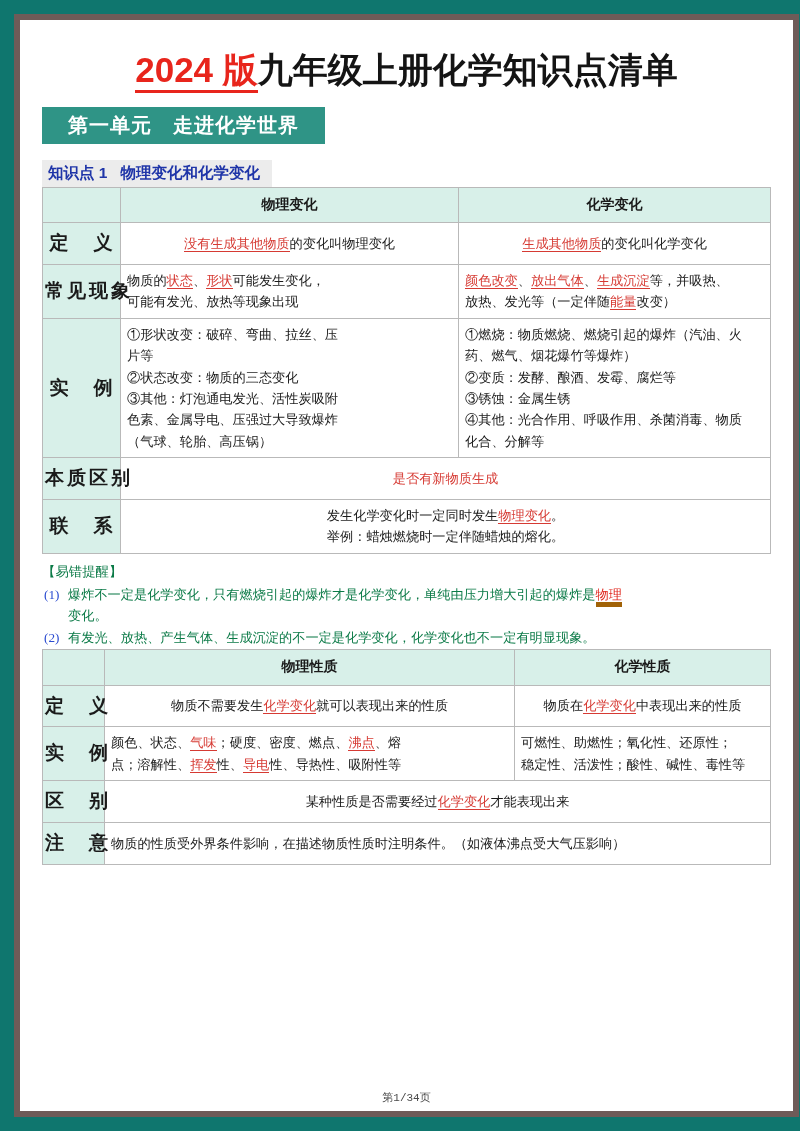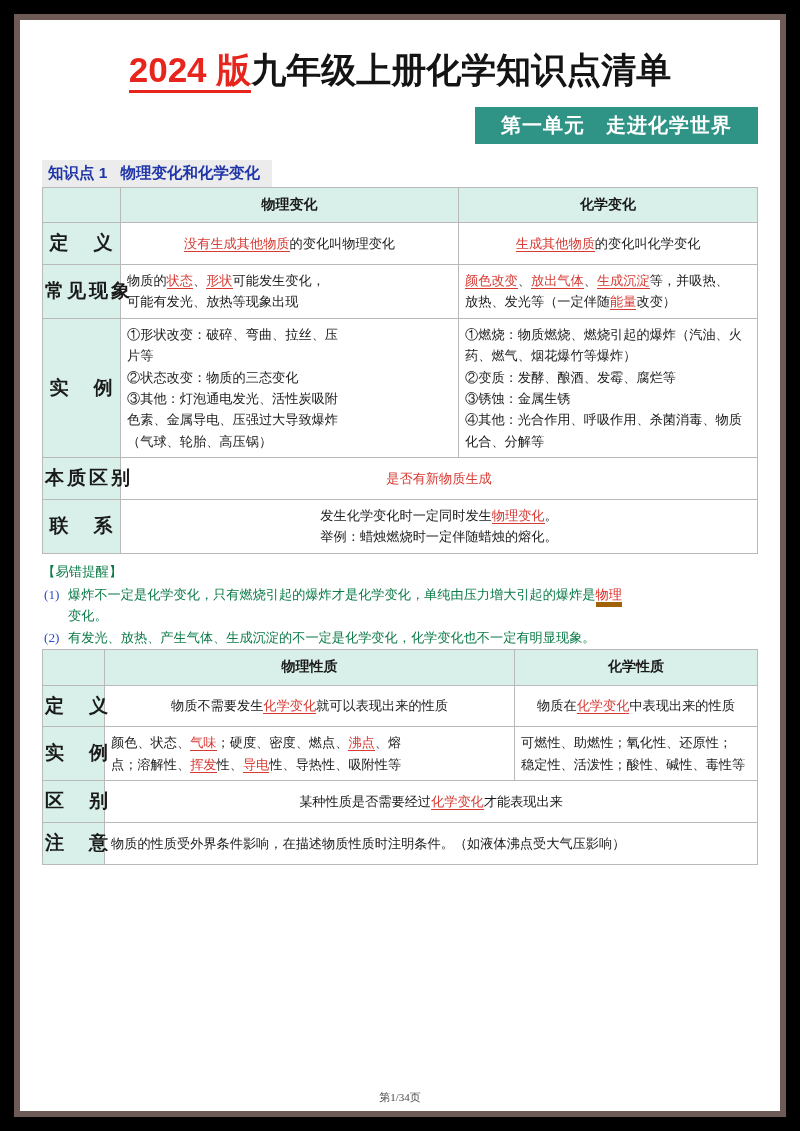--- a/index.html
+++ b/index.html
@@ -11,23 +11,23 @@
     height: 1131px;
     background: #f6d8cf;
     font-family: "Liberation Serif", "DejaVu Serif", serif;
     overflow: hidden;
   }
   .page-outer {
     position: absolute;
     left: 0; top: 0;
     width: 800px;
     height: 1131px;
-    background: #000000;
+    background: #0f766e;
     box-sizing: border-box;
-    padding: 14px 14px 14px 14px;
+    padding: 14px 1px 14px 14px;
   }
   .page-frame {
     width: 100%;
     height: 100%;
     box-sizing: border-box;
     border: 6px solid #6e5b58;
     background: #ffffff;
     position: relative;
   }
   .page-inner {
@@ -52,21 +52,21 @@
     white-space: nowrap;
   }
   .doc-title .ver {
     color: #e8251c;
     border-bottom: 3px solid #e8251c;
     padding-bottom: 1px;
   }
 
   
   .unit-banner-wrap {
-    text-align: right;
+    text-align: left;
     margin-top: 17px;
   }
   .unit-banner {
     display: inline-block;
     background: #2f9486;
     color: #ffffff;
     font-family: "Liberation Sans", "DejaVu Sans", sans-serif;
     font-weight: bold;
     font-size: 20px;
     padding: 6px 26px 7px 26px;
@@ -163,21 +163,21 @@
   }
 
   
   .footer {
     position: absolute;
     left: 0; right: 0;
     bottom: 6px;
     text-align: center;
     font-size: 11px;
     color: #4a4a4a;
-    font-family: Liberation Serif, serif;
+    font-family: Liberation Mono, monospace;
   }
 </style>
 </head>
 <body>
 
 <div class="page-outer">
   <div class="page-frame">
     <div class="page-inner">
 
       

